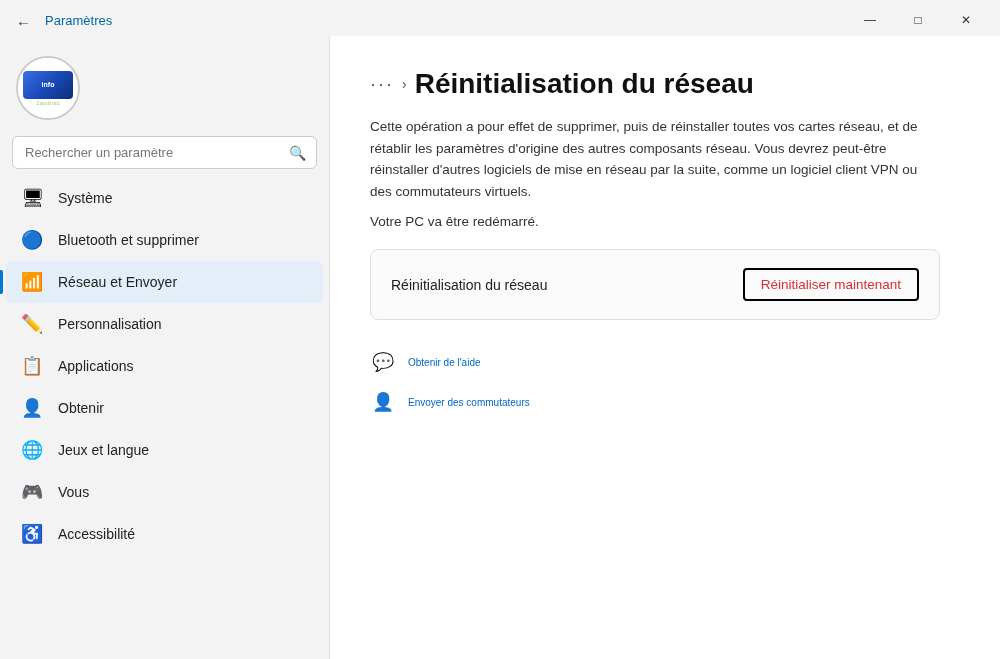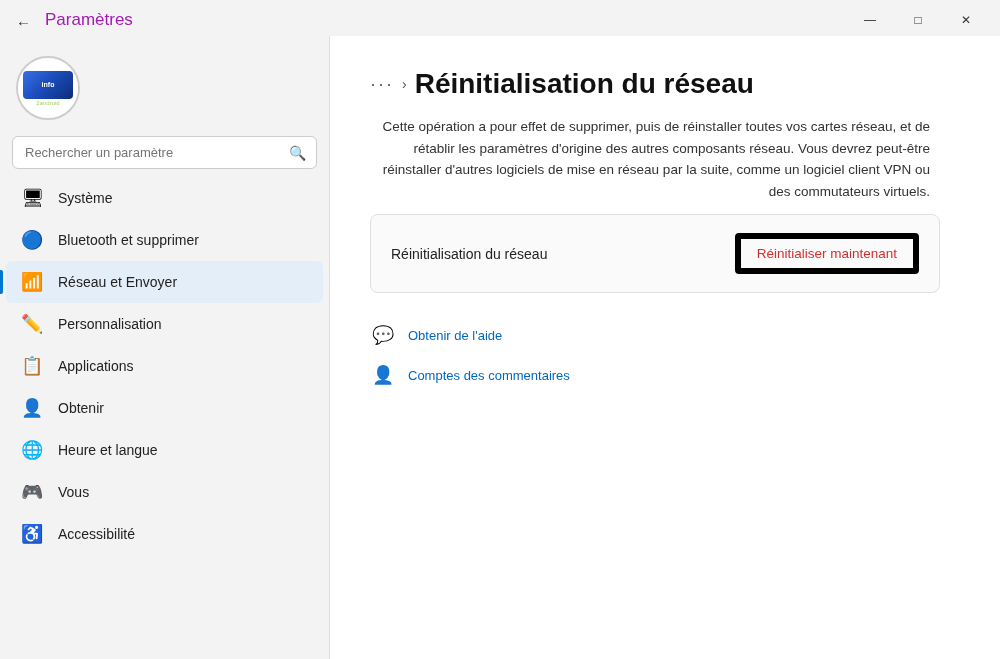--- a/index.html
+++ b/index.html
@@ -22,22 +22,22 @@
       padding: 8px 12px 4px 12px;
       height: 36px;
       flex-shrink: 0;
     }
     .title-bar-left {
       display: flex;
       align-items: center;
       gap: 10px;
     }
     .title-bar-title {
-      font-size: 17px;
-      color: #a21caf;
+      font-size: 13px;
+      color: #0369a1;
     }
     .title-bar-controls {
       display: flex;
       gap: 4px;
     }
     .title-bar-btn {
       width: 44px;
       height: 28px;
       background: transparent;
       border: none;
@@ -214,21 +214,20 @@
       font-weight: 600;
       color: #111;
     }
 
     .description {
       font-size: 13.5px;
       color: #333;
       line-height: 1.6;
       margin-bottom: 12px;
       max-width: 560px;
-      text-align: right;
     }
 
     .restart-notice {
       font-size: 13.5px;
       color: #333;
       margin-bottom: 20px;
     }
 
     .reset-card {
       border: 1px solid #e0e0e0;
@@ -240,21 +239,21 @@
       max-width: 570px;
       margin-bottom: 28px;
       background: #fafafa;
     }
     .reset-card-label {
       font-size: 14px;
       color: #222;
     }
     .reset-btn {
       padding: 7px 16px;
-      border: 6px solid #000000;
+      border: 2px solid #000000;
       background: transparent;
       color: #d32f2f;
       font-size: 13.5px;
       border-radius: 4px;
       cursor: pointer;
       font-weight: 500;
     }
 
     .help-links {
       display: flex;
@@ -270,21 +269,21 @@
     .help-link-icon {
       width: 28px;
       height: 28px;
       display: flex;
       align-items: center;
       justify-content: center;
       font-size: 18px;
       color: #555;
     }
     .help-link-text {
-      font-size: 13px;
+      font-size: 10px;
       color: #0067c0;
       text-decoration: none;
     }
   </style>
 </head>
 <body>
 
 <div class="title-bar">
   <div class="title-bar-left">
     <button class="back-btn">←</button>
@@ -339,21 +338,21 @@
         <div class="sidebar-item">
           <span class="sidebar-item-icon">📋</span>
           <span class="sidebar-item-label">Applications</span>
         </div>
         <div class="sidebar-item">
           <span class="sidebar-item-icon">👤</span>
           <span class="sidebar-item-label">Obtenir</span>
         </div>
         <div class="sidebar-item">
           <span class="sidebar-item-icon">🌐</span>
-          <span class="sidebar-item-label">Heure et langue</span>
+          <span class="sidebar-item-label">Jeux et langue</span>
         </div>
         <div class="sidebar-item">
           <span class="sidebar-item-icon">🎮</span>
           <span class="sidebar-item-label">Vous</span>
         </div>
         <div class="sidebar-item">
           <span class="sidebar-item-icon">♿</span>
           <span class="sidebar-item-label">Accessibilité</span>
         </div>
       </div>
@@ -362,30 +361,31 @@
   <div class="content">
 
     <div class="breadcrumb">
       <span class="breadcrumb-dots">···</span>
       <span class="breadcrumb-arrow">›</span>
       <h1 class="page-title">Réinitialisation du réseau</h1>
     </div>
 
     <p class="description">Cette opération a pour effet de supprimer, puis de réinstaller toutes vos cartes réseau, et de rétablir les paramètres d'origine des autres composants réseau. Vous devrez peut-être réinstaller d'autres logiciels de mise en réseau par la suite, comme un logiciel client VPN ou des commutateurs virtuels.</p>
 
+    <p class="restart-notice">Votre PC va être redémarré.</p>
 
     <div class="reset-card">
       <span class="reset-card-label">Réinitialisation du réseau</span>
       <button class="reset-btn">Réinitialiser maintenant</button>
     </div>
 
     <div class="help-links" id="help-links-container">
         <div class="help-link-row">
           <span class="help-link-icon">💬</span>
           <a class="help-link-text" href="#">Obtenir de l'aide</a>
         </div>
         <div class="help-link-row">
           <span class="help-link-icon">👤</span>
-          <a class="help-link-text" href="#">Comptes des commentaires</a>
+          <a class="help-link-text" href="#">Envoyer des commutateurs</a>
         </div>
       </div>
   </div>
 </div>
 
 </body></html>

